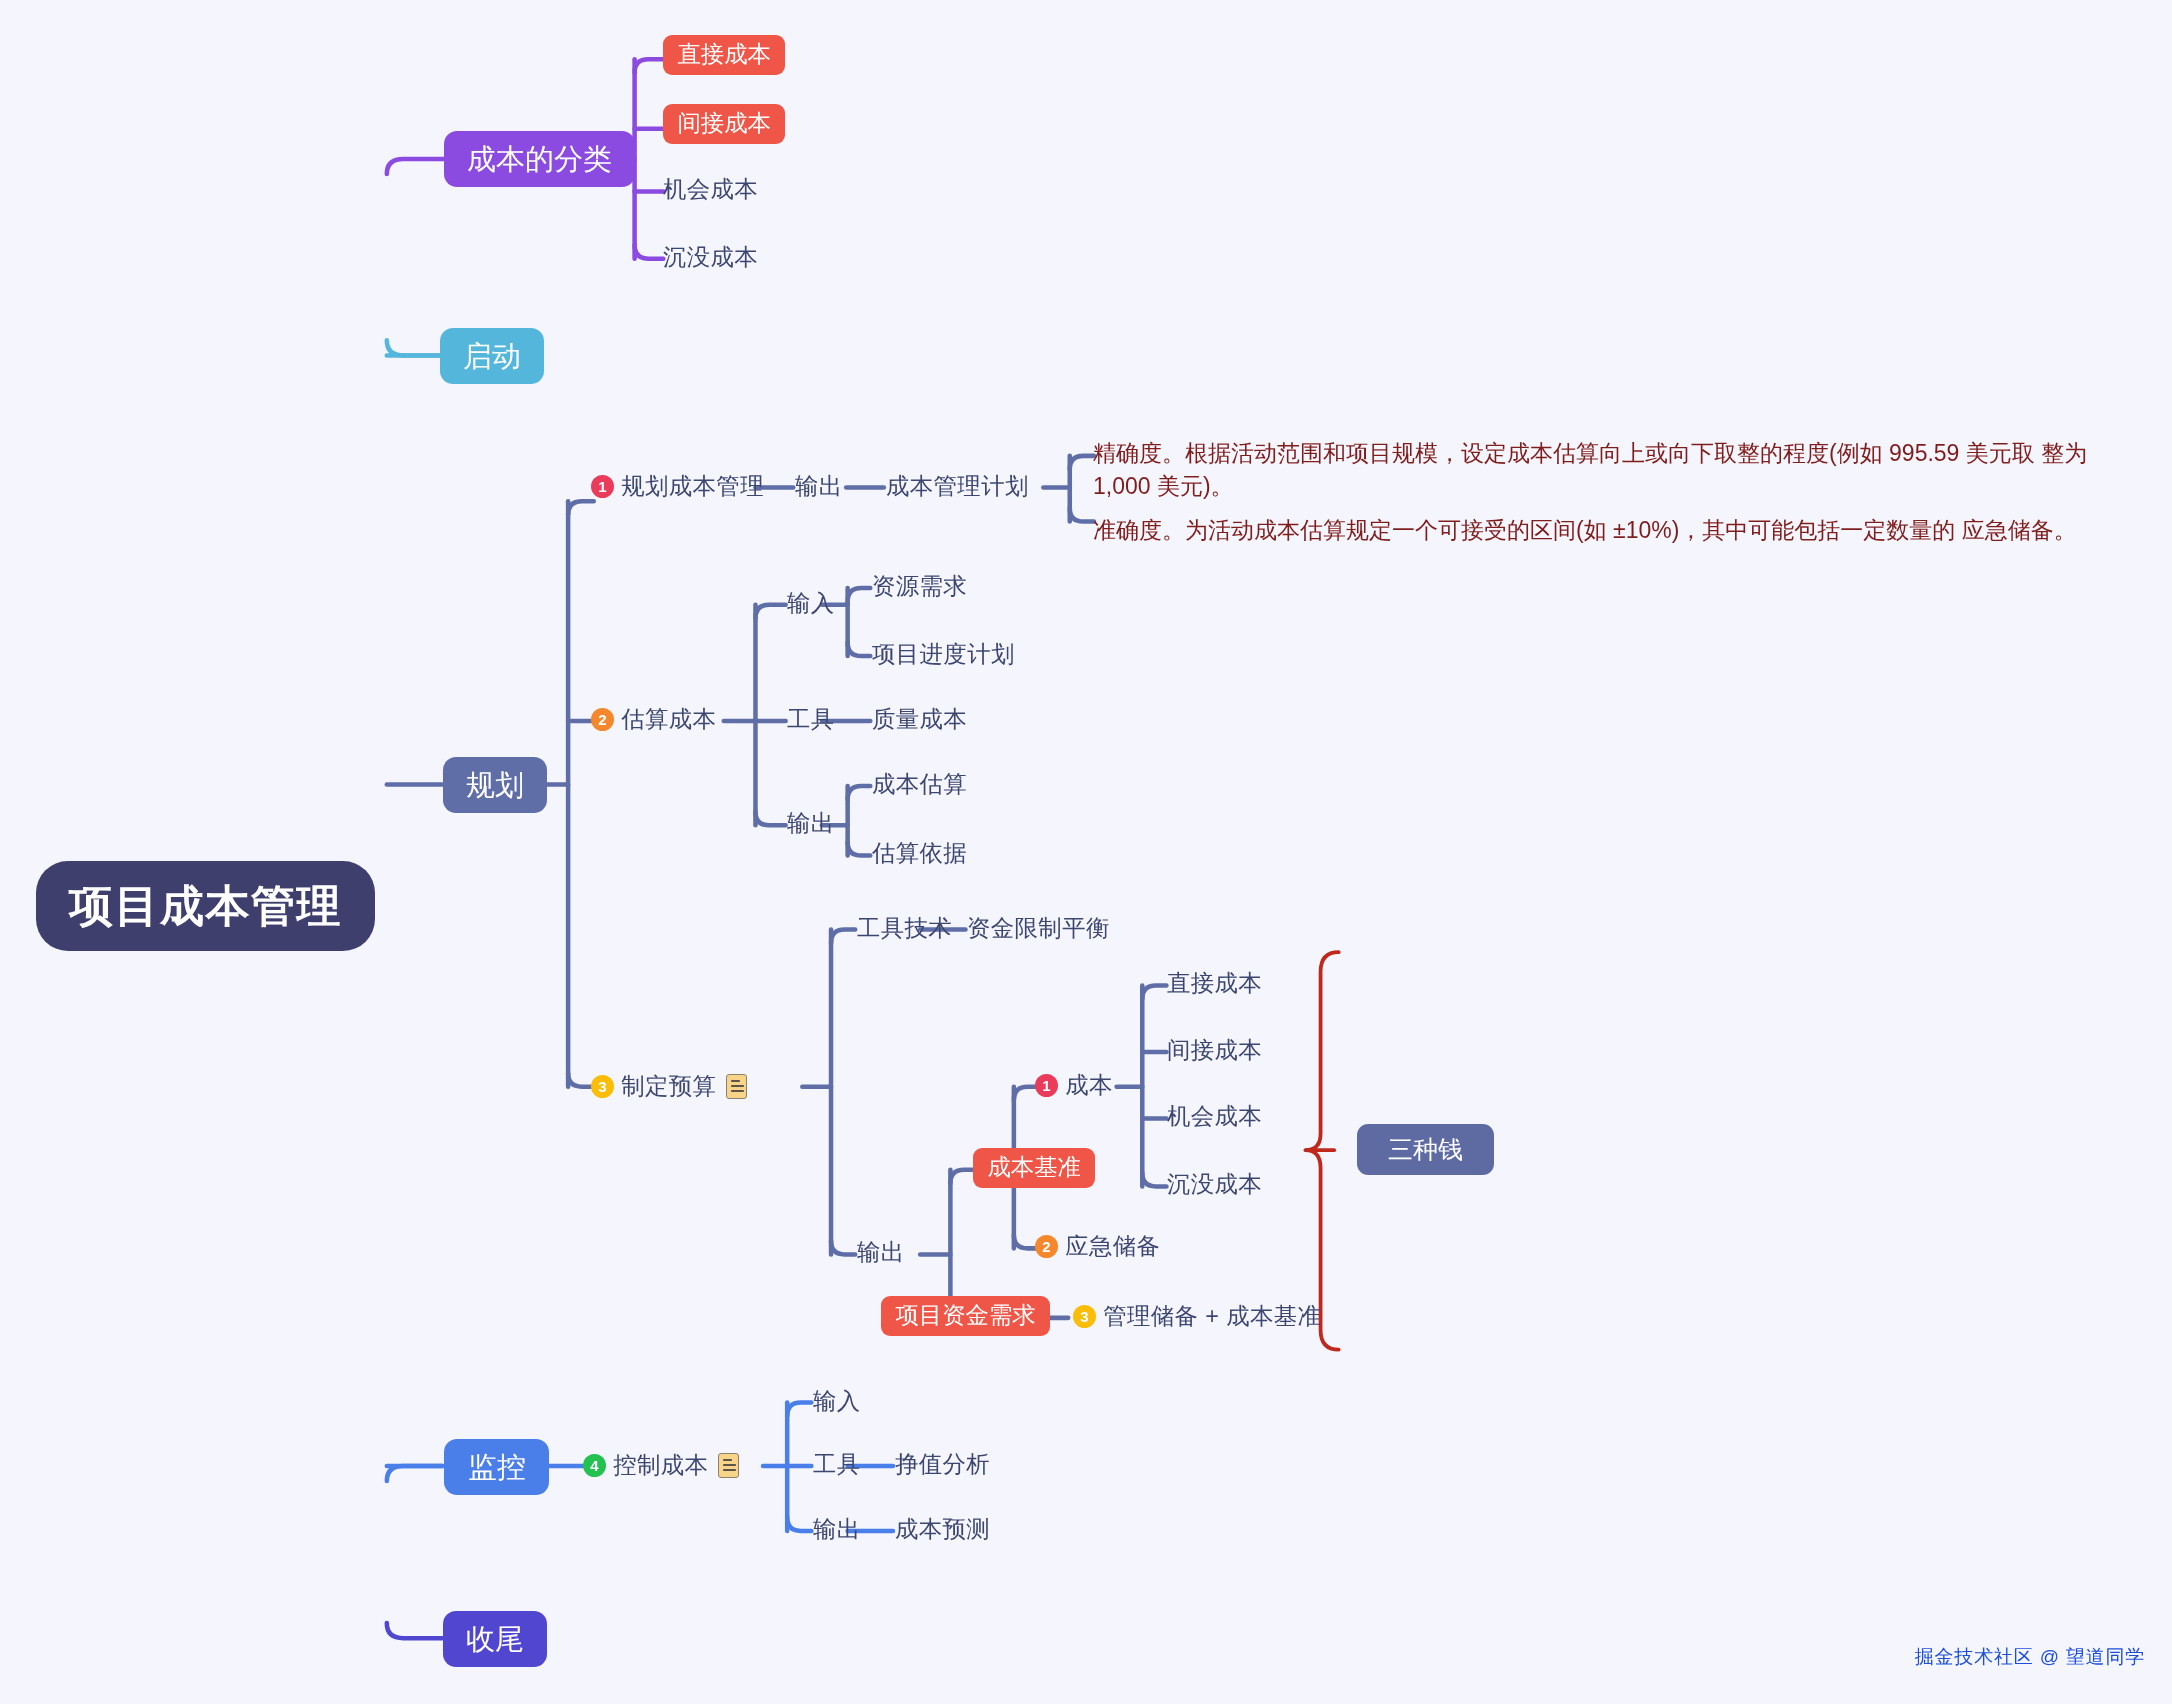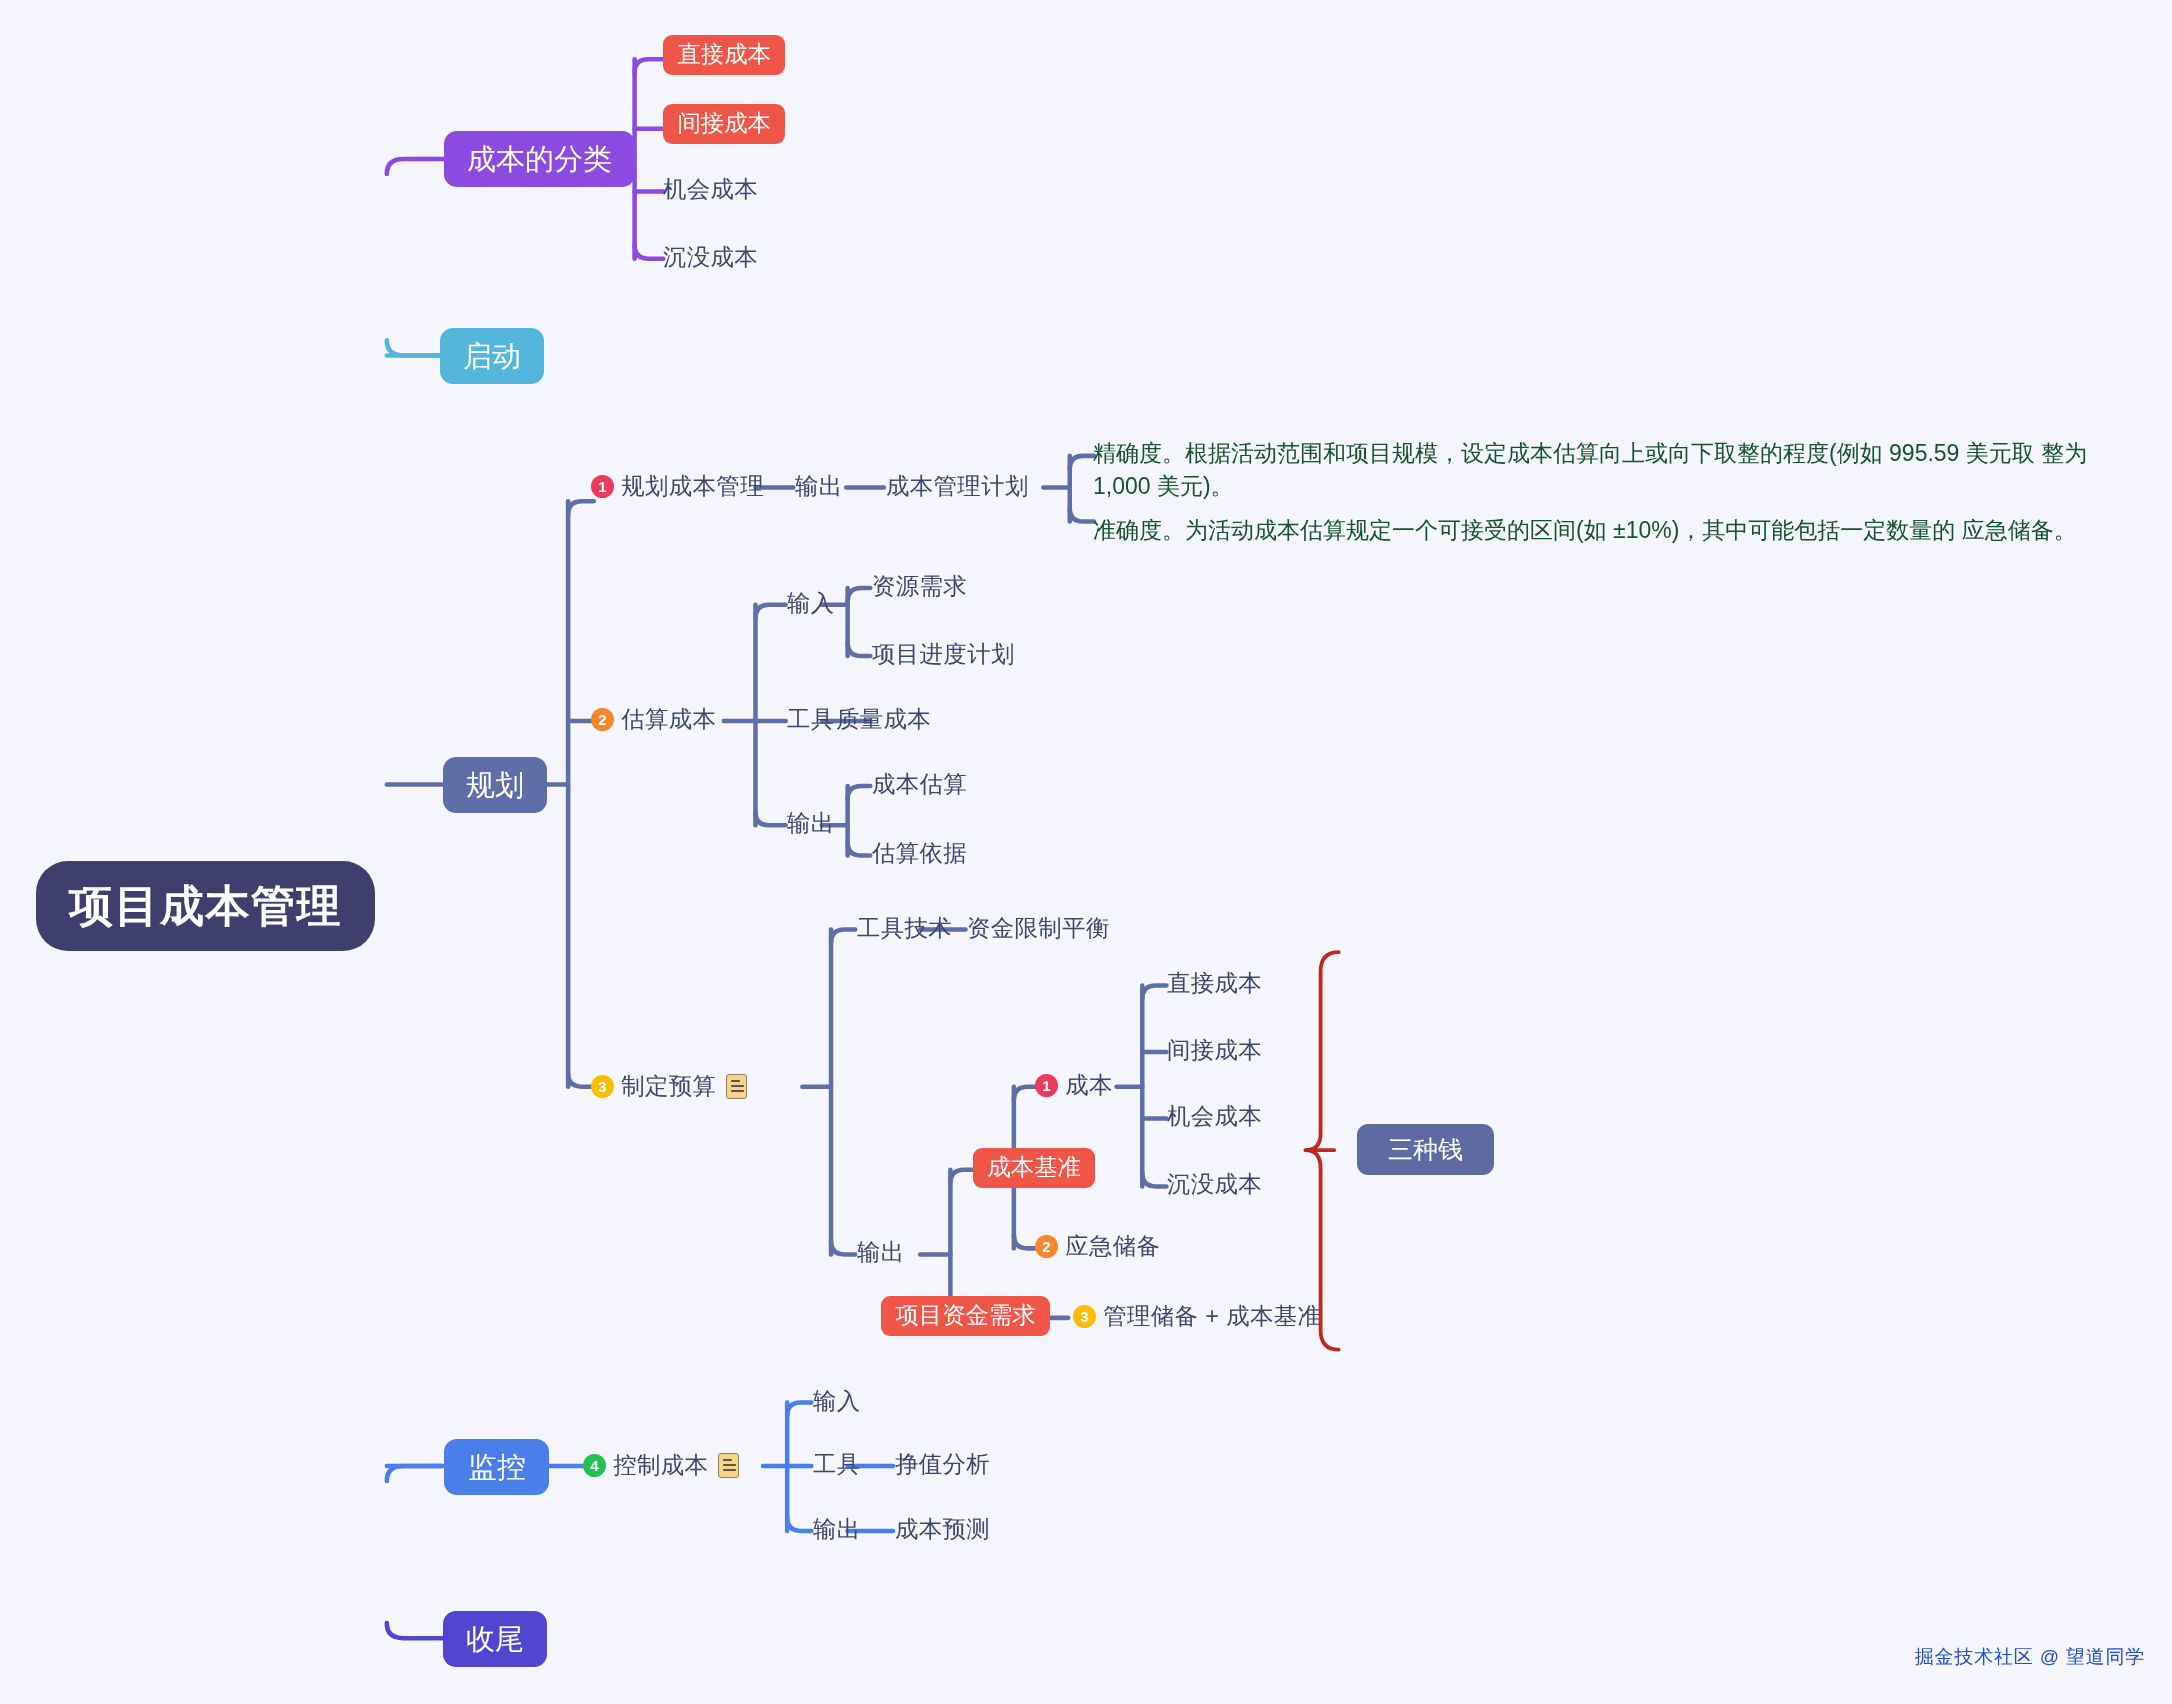--- a/index.html
+++ b/index.html
@@ -114,21 +114,21 @@
     background: #5b5648;
     border-radius: 0.8px;
   }
   .note-icon i:nth-child(1) { top: 4.5px;  width: 9px; }
   .note-icon i:nth-child(2) { top: 9.8px; width: 13px; }
   .note-icon i:nth-child(3) { top: 15px; width: 13px; }
 
   
   .note-block {
     position: absolute;
-    color: #14532d;
+    color: #7f1d1d;
     font-size: 23px;
     line-height: 1.42;
     width: 1058px;
   }
   .note-line { margin-bottom: 12px; }
 
   
   .watermark {
     position: absolute;
     right: 27px;
@@ -318,21 +318,21 @@
   <div class="node txt" style="left:872px; top:575px;">
     <span>资源需求</span>
   </div>
   <div class="node txt" style="left:872px; top:643px;">
     <span>项目进度计划</span>
   </div>
 
   <div class="node txt" style="left:787px; top:708px;">
     <span>工具</span>
   </div>
-  <div class="node txt" style="left:836px; top:708px;">
+  <div class="node txt" style="left:872px; top:708px;">
     <span>质量成本</span>
   </div>
 
   <div class="node txt" style="left:787px; top:812px;">
     <span>输出</span>
   </div>
   <div class="node txt" style="left:872px; top:773px;">
     <span>成本估算</span>
   </div>
   <div class="node txt" style="left:872px; top:842px;">

